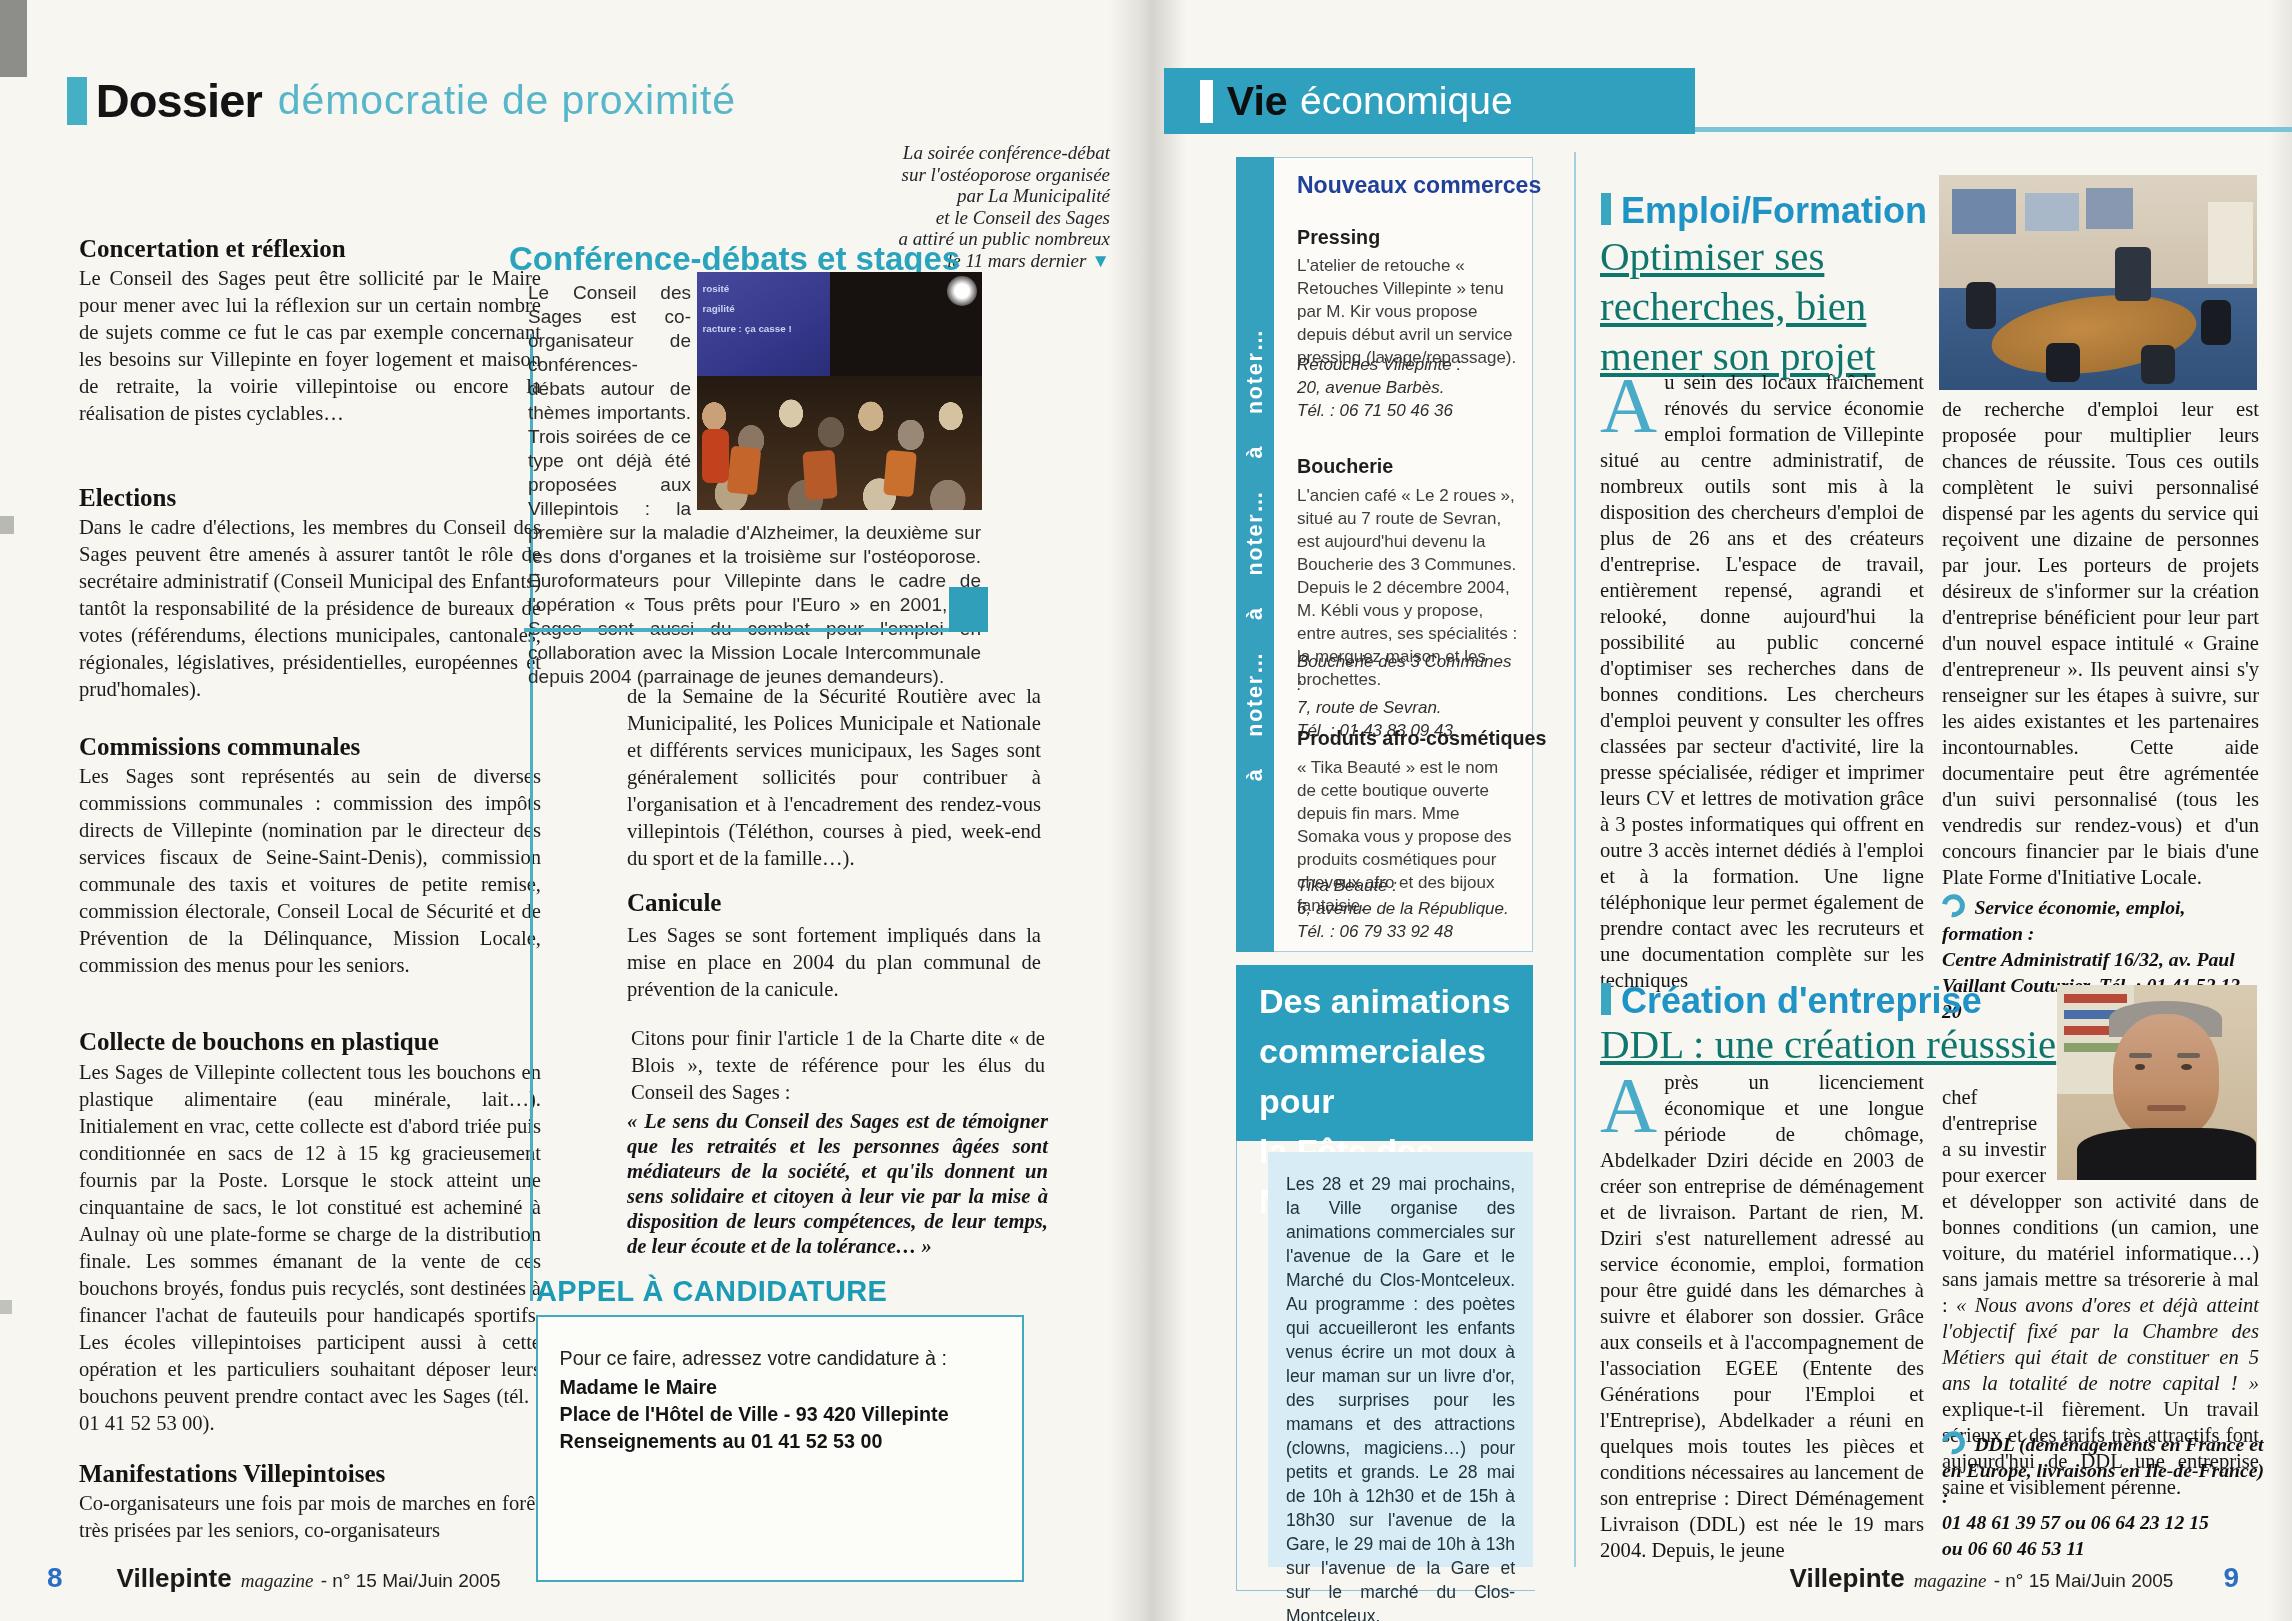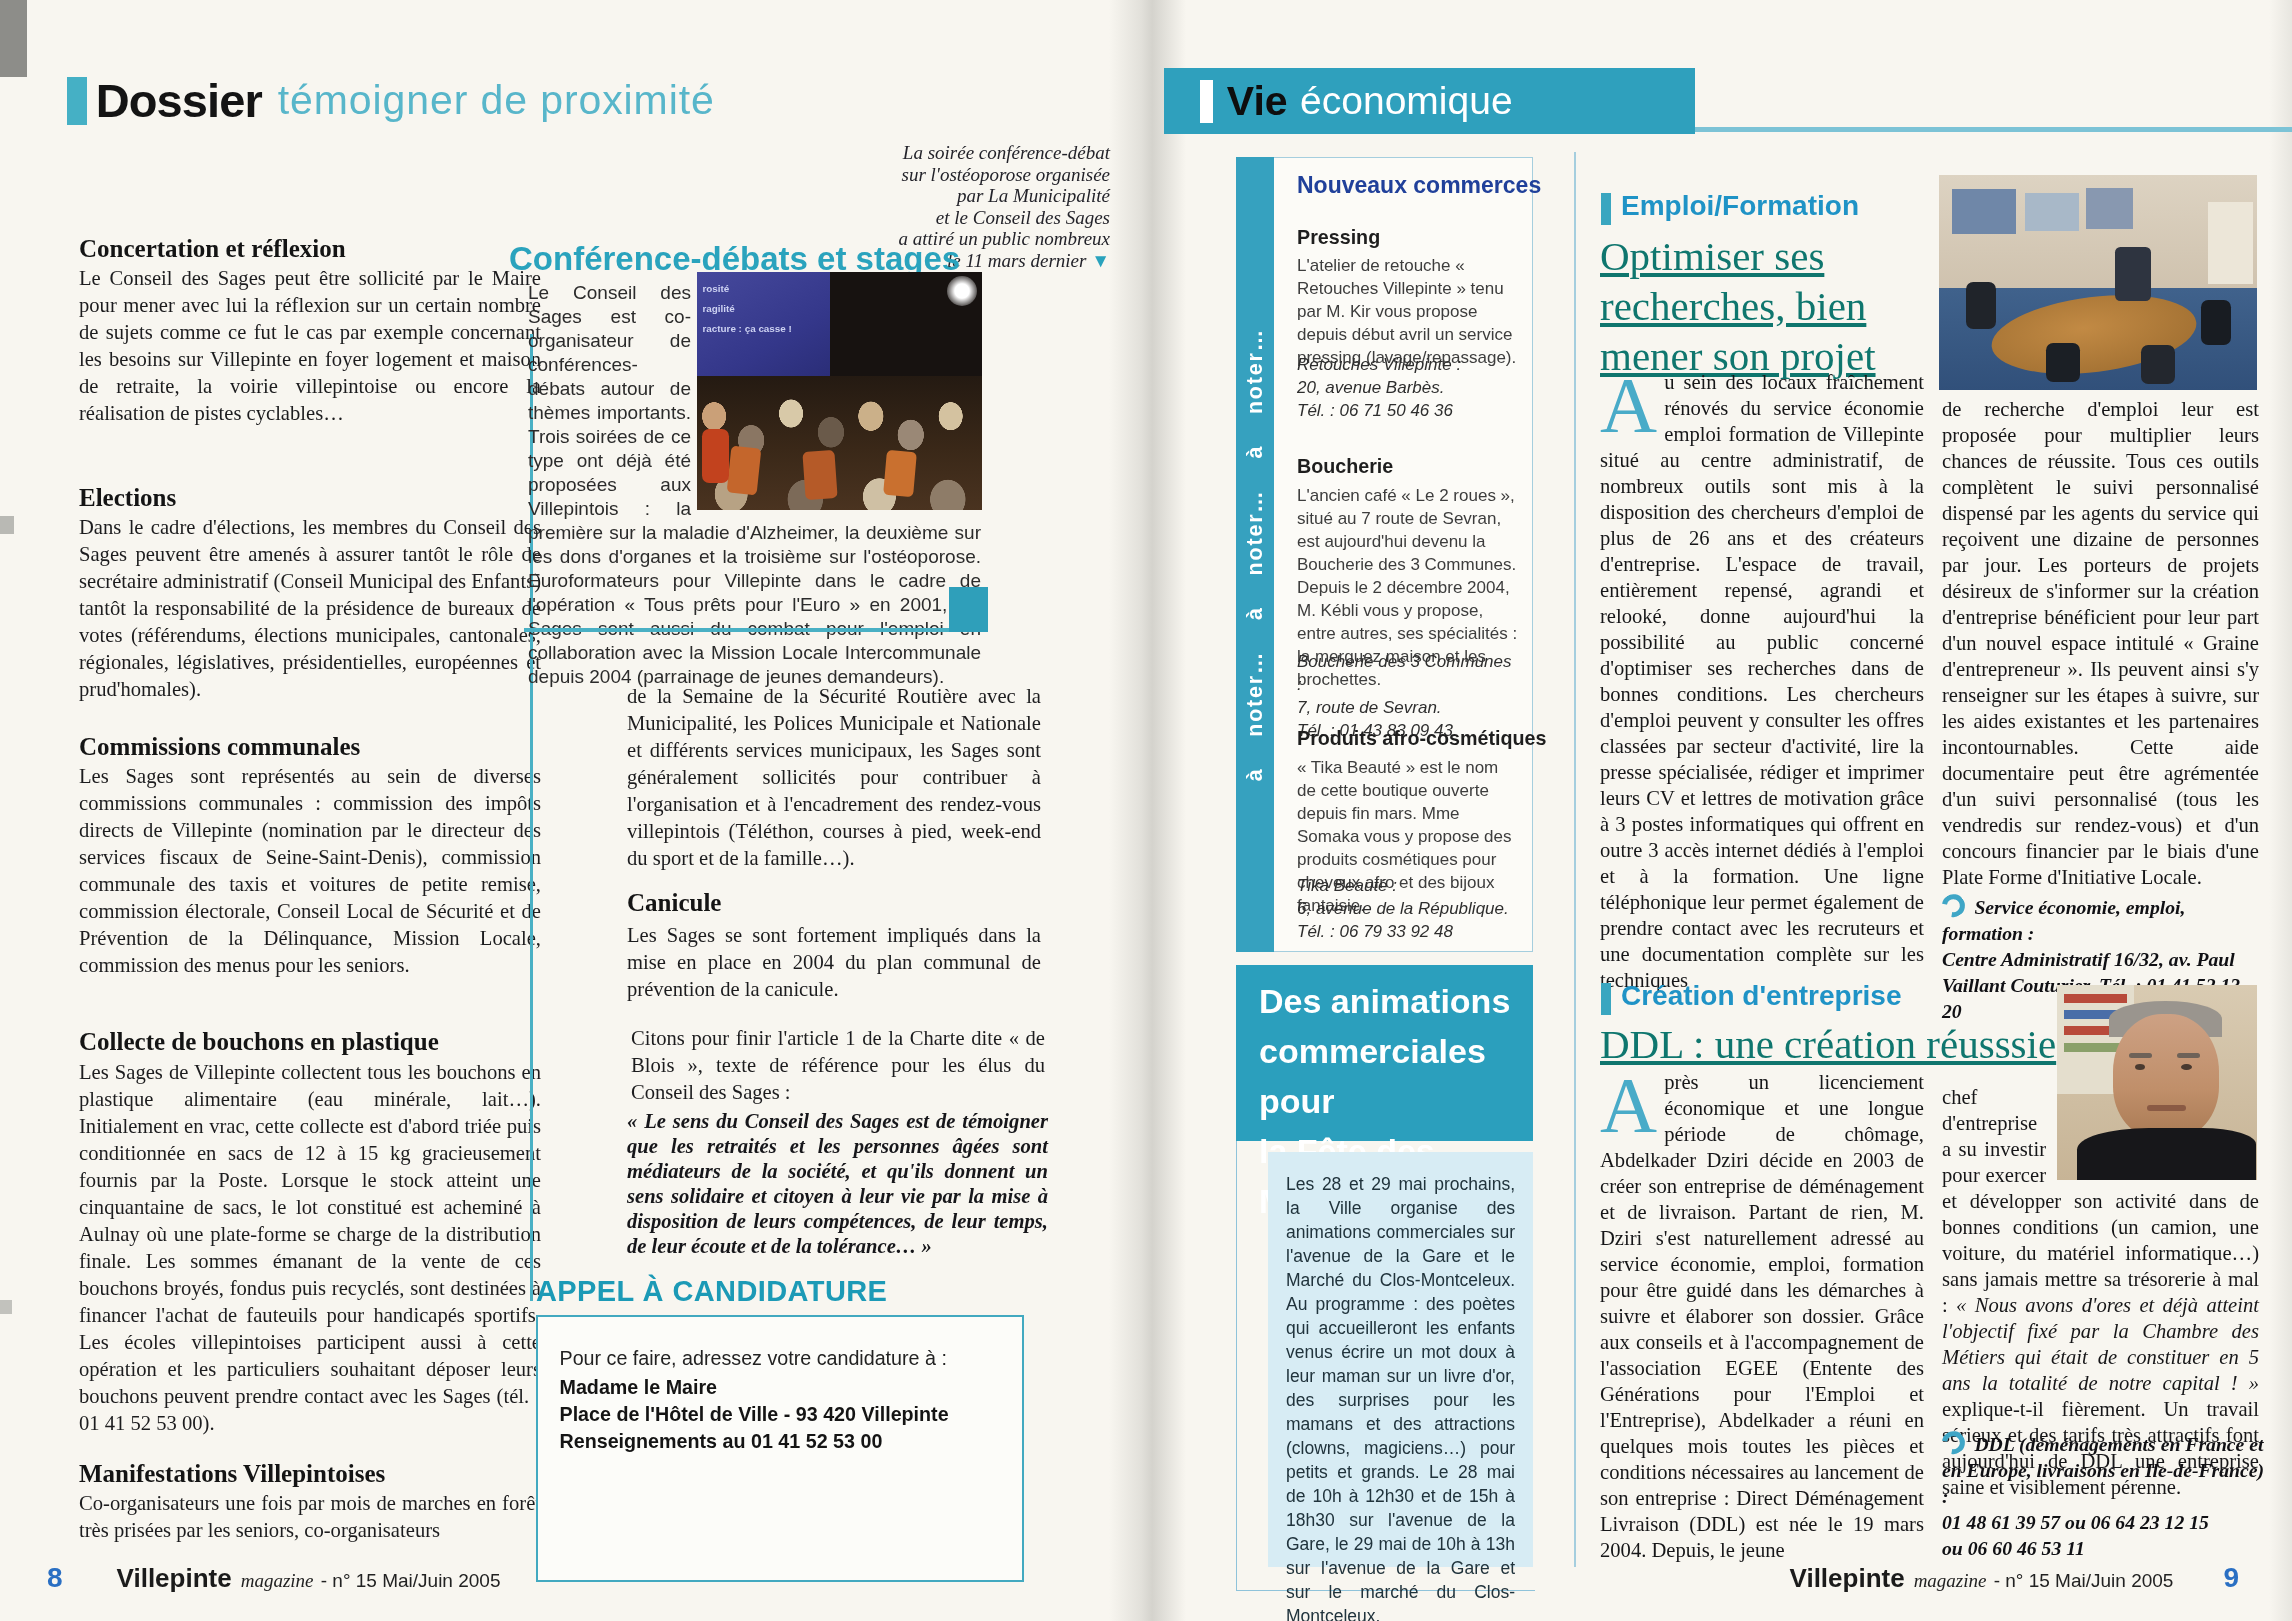--- a/index.html
+++ b/index.html
@@ -23,21 +23,21 @@
          font-size:20.6px;line-height:25px;color:#16161a;}
   .appel-head{font-size:29px;font-weight:700;color:#1c9ab6;letter-spacing:0.4px;}
   .appel-box{border:2.7px solid #42a9c0;background:#fcfcf9;}
   .appel-p{font-size:19.7px;line-height:25px;color:#222;}
   .appel-b{font-size:19.7px;line-height:27px;font-weight:700;color:#141414;}
 
   
   .banner{background:#2fa0bd;}
   .banner-bold{font-size:41px;font-weight:700;color:#0e0e0e;}
   .banner-light{font-size:39px;color:#ffffff;}
-  .kicker{font-size:28px;font-weight:700;color:#1f93c6;}
+  .kicker{font-size:36px;font-weight:700;color:#1f93c6;}
   .headline{font-family:"Liberation Serif",serif;font-size:41px;line-height:50px;color:#0f766e;text-decoration:underline;}
   .article-serif{font-size:20.6px;line-height:26px;color:#161618;}
   .dropcap{float:left;font-family:"Liberation Serif",serif;font-size:79px;line-height:63px;
            color:#49abc8;margin:3.6px 7.2px 0 0;}
   .q-ital{font-style:italic;}
   .contact-note{font-family:"Liberation Serif",serif;font-weight:700;font-style:italic;
                 font-size:19.7px;line-height:26px;color:#101014;}
   .arc-icon{display:inline-block;width:13.4px;height:13.4px;border:5.4px solid #3fa6c6;
             border-left-color:transparent;border-radius:50%;transform:rotate(-35deg);
             vertical-align:-3.6px;margin-right:9px;}
@@ -57,21 +57,21 @@
 
 <div class="abs" style="left:0;top:0;width:27px;height:77px;background:#8d8d89;"></div>
 <div class="abs" style="left:0;top:516px;width:14.3px;height:18px;background:#b9b9b4;"></div>
 <div class="abs" style="left:0;top:1300px;width:11.6px;height:14.3px;background:#c2c2bd;"></div>
 <div class="abs" style="left:1109px;top:0;width:77px;height:1621px;background:linear-gradient(90deg,rgba(110,110,104,0) 0%,rgba(110,110,104,.16) 42%,rgba(110,110,104,.26) 56%,rgba(110,110,104,0) 100%);"></div>
 <div class="abs" style="left:2269px;top:0;width:23px;height:1621px;background:linear-gradient(90deg,rgba(110,110,104,0),rgba(110,110,104,.12));"></div>
 
 <div class="abs" style="left:67px;top:73px;display:flex;align-items:center;">
   <div style="width:19.7px;height:48px;background:#45b0c5;margin-right:9px;"></div>
   <span class="dossier-bold">Dossier</span>
-  <span class="dossier-light" style="margin-left:16px;">témoigner de proximité</span>
+  <span class="dossier-light" style="margin-left:16px;">démocratie de proximité</span>
 </div>
 
 <div class="abs col-head" style="left:79px;top:235px;">Concertation et réflexion</div>
 <div class="abs body-serif just" style="left:79px;top:265px;width:462px;">Le Conseil des Sages peut être sollicité par le Maire pour mener avec lui la réflexion sur un certain nombre de sujets comme ce fut le cas par exemple concernant les besoins sur Villepinte en foyer logement et maison de retraite, la voirie villepintoise ou encore la réalisation de pistes cyclables…</div>
 
 <div class="abs col-head" style="left:79px;top:484px;">Elections</div>
 <div class="abs body-serif just" style="left:79px;top:514px;width:462px;">Dans le cadre d'élections, les membres du Conseil des Sages peuvent être amenés à assurer tantôt le rôle de secrétaire administratif (Conseil Municipal des Enfants) tantôt la responsabilité de la présidence de bureaux de votes (référendums, élections municipales, cantonales, régionales, législatives, présidentielles, européennes et prud'homales).</div>
 
 <div class="abs col-head" style="left:79px;top:733px;">Commissions communales</div>
 <div class="abs body-serif just" style="left:79px;top:763px;width:462px;">Les Sages sont représentés au sein de diverses commissions communales : commission des impôts directs de Villepinte (nomination par le directeur des services fiscaux de Seine-Saint-Denis), commission communale des taxis et voitures de petite remise, commission électorale, Conseil Local de Sécurité et de Prévention de la Délinquance, Mission Locale, commission des menus pour les seniors.</div>

